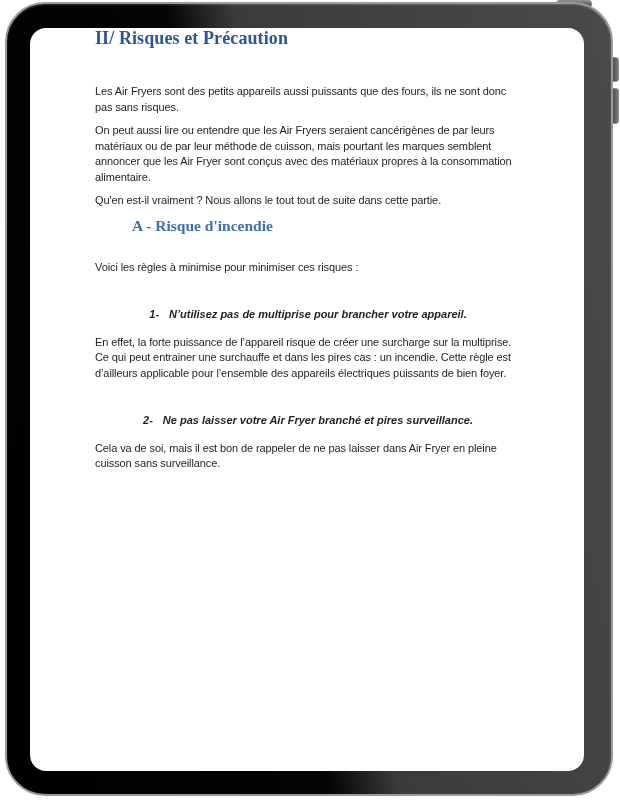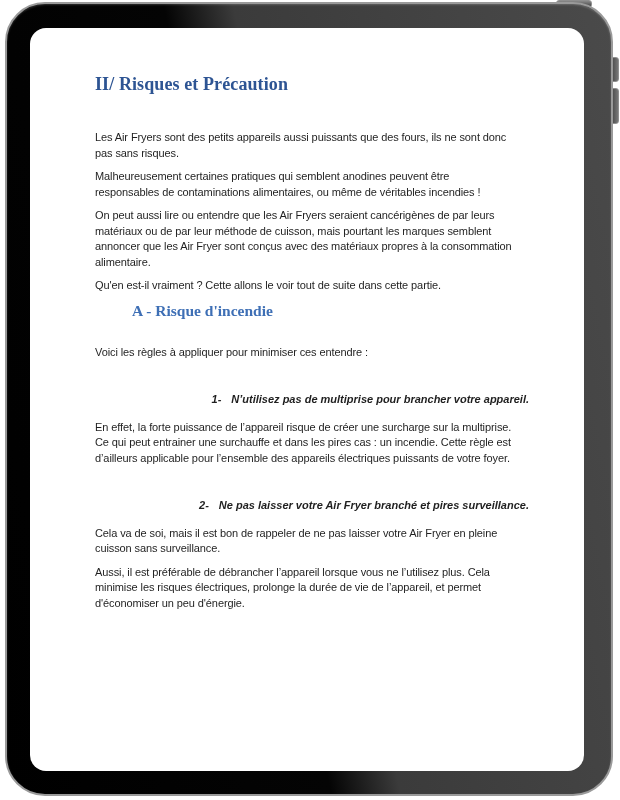--- a/index.html
+++ b/index.html
@@ -44,52 +44,51 @@
     position: absolute;
     left: 23px; top: 24px;
     width: 554px; height: 743px;
     background: #ffffff;
     border-radius: 16px;
     overflow: hidden;
   }
 
   .page {
     position: absolute;
-    left: 65px; right: 55px; top: 0;
-    padding-top: 46px;
+    left: 65px; right: 63px; top: 0;
     color: #1f1f1f;
   }
 
   .doc-title {
     font-family: "Liberation Serif", serif;
     font-weight: bold;
     font-size: 18px;
     color: #2d5493;
     margin: 0 0 35px 0;
     letter-spacing: 0.1px;
   }
 
   .page p {
     font-size: 11px;
     line-height: 15.5px;
     letter-spacing: -0.1px;
-    margin: 0 16px 8px 0;
+    margin: 0 0 8px 0;
   }
 
   .section-heading {
     font-family: "Liberation Serif", serif;
     font-weight: bold;
     font-size: 15.5px;
     color: #3e6fb5;
     margin: 6px 0 25px 0;
     padding-left: 37px;
   }
 
   .rule {
-    text-align: right;
+    text-align: center;
     font-weight: bold;
     font-style: italic;
     font-size: 11px;
     line-height: 15.5px;
     margin: 32px 0 12px 0;
   }
   .rule .rule-num { margin-right: 10px; }
 </style>
 </head>
 <body>
@@ -102,37 +101,35 @@
 
   <div class="tablet">
 
     <div class="screen">
 
       <div class="page">
 
         <h1 class="doc-title">II/ Risques et Précaution</h1>
 
         <p>Les Air Fryers sont des petits appareils aussi puissants que des fours, ils ne sont donc pas sans risques.</p>
-        <p>Malheureusement certaines pratiques qui semblent anodines peuvent être responsables de contaminations alimentaires, ou même de véritables incendies !</p>
         <p>On peut aussi lire ou entendre que les Air Fryers seraient cancérigènes de par leurs matériaux ou de par leur méthode de cuisson, mais pourtant les marques semblent annoncer que les Air Fryer sont conçus avec des matériaux propres à la consommation alimentaire.</p>
-        <p>Qu'en est-il vraiment ? Cette allons le voir tout de suite dans cette partie.</p>
+        <p>Qu'en est-il vraiment ? Nous allons le tout tout de suite dans cette partie.</p>
 
         <h2 class="section-heading">A - Risque d'incendie</h2>
 
-        <p>Voici les règles à appliquer pour minimiser ces entendre :</p>
+        <p>Voici les règles à minimise pour minimiser ces risques :</p>
 
         <div class="rule">
           <span class="rule-num">1-</span><span>N’utilisez pas de multiprise pour brancher votre appareil.</span>
         </div>
 
-        <p>En effet, la forte puissance de l’appareil risque de créer une surcharge sur la multiprise. Ce qui peut entrainer une surchauffe et dans les pires cas : un incendie. Cette règle est d’ailleurs applicable pour l’ensemble des appareils électriques puissants de votre foyer.</p>
+        <p>En effet, la forte puissance de l’appareil risque de créer une surcharge sur la multiprise. Ce qui peut entrainer une surchauffe et dans les pires cas : un incendie. Cette règle est d’ailleurs applicable pour l’ensemble des appareils électriques puissants de bien foyer.</p>
 
         <div class="rule">
           <span class="rule-num">2-</span><span>Ne pas laisser votre Air Fryer branché et pires surveillance.</span>
         </div>
 
-        <p>Cela va de soi, mais il est bon de rappeler de ne pas laisser votre Air Fryer en pleine cuisson sans surveillance.</p>
-        <p>Aussi, il est préférable de débrancher l’appareil lorsque vous ne l’utilisez plus. Cela minimise les risques électriques, prolonge la durée de vie de l’appareil, et permet d'économiser un peu d'énergie.</p>
+        <p>Cela va de soi, mais il est bon de rappeler de ne pas laisser dans Air Fryer en pleine cuisson sans surveillance.</p>
 
       </div>
     </div>
   </div>
 </div>
 
 </body></html>

